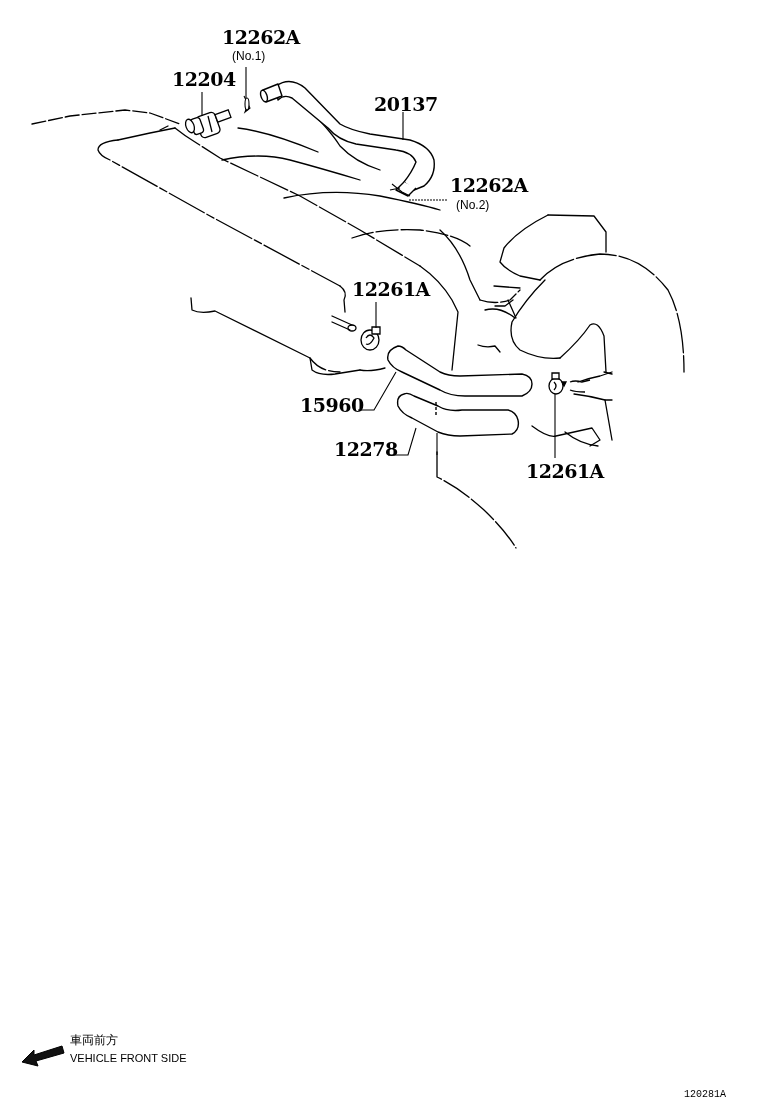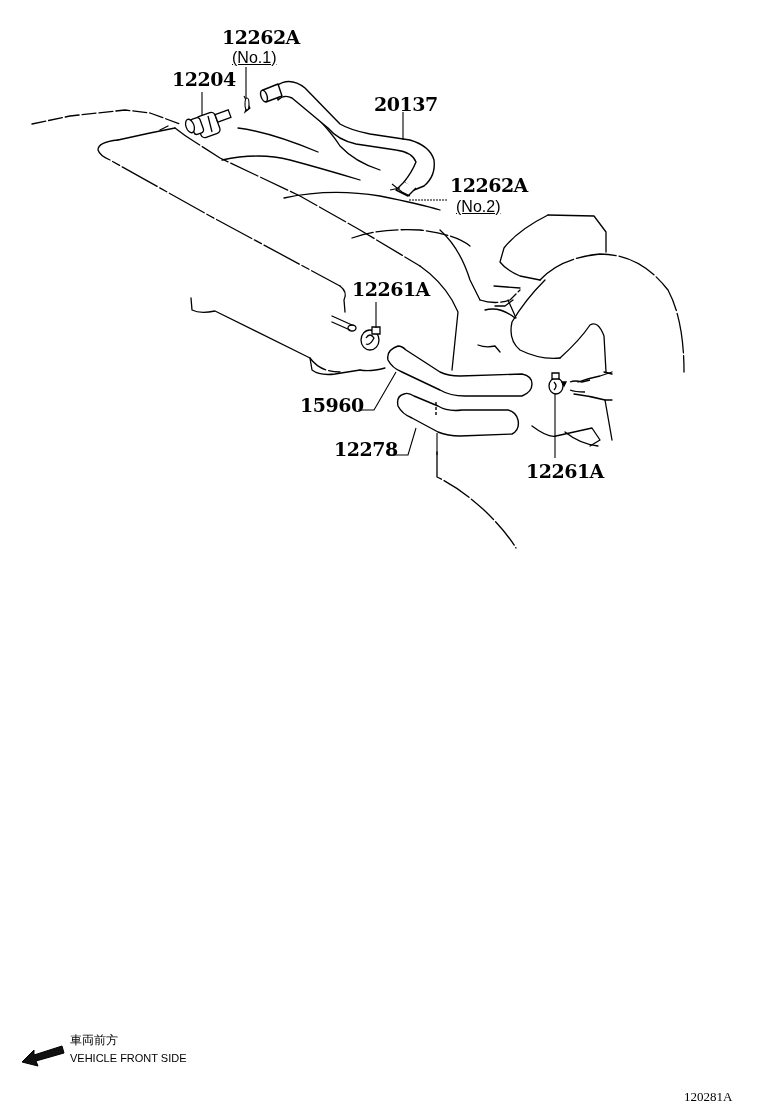--- a/index.html
+++ b/index.html
@@ -1,24 +1,24 @@
 <!DOCTYPE html>
 <html><head>
 <meta charset="utf-8">
 <style>
   html, body { margin: 0; padding: 0; background: #ffffff; }
   body { width: 760px; height: 1112px; position: relative; overflow: hidden; font-family: "Liberation Sans", sans-serif; color: #000; }
   #canvas { position: absolute; left: 0; top: 0; width: 760px; height: 1112px; padding-left: 36px; }
   .part-label { position: absolute; font-family: "DejaVu Serif", serif; font-weight: bold; font-size: 19px; letter-spacing: -0.5px; line-height: 1; color: #000; white-space: nowrap; }
-  .sub-label { position: absolute; font-family: "Liberation Sans", sans-serif; font-size: 16px; line-height: 1; color: #000; white-space: nowrap; text-decoration: underline; }
+  .sub-label { position: absolute; font-family: "Liberation Sans", sans-serif; font-size: 12px; line-height: 1; color: #000; white-space: nowrap; }
   .legend { position: absolute; left: 20px; top: 1032px; }
   .legend .jp { position: absolute; left: 50px; top: 0; font-family: "DejaVu Sans", sans-serif; font-size: 12px; white-space: nowrap; }
   .legend .en { position: absolute; left: 50px; top: 20px; font-family: "Liberation Sans", sans-serif; font-size: 11px; white-space: nowrap; }
   .legend svg { position: absolute; left: 0; top: 10px; }
-  .drawing-id { position: absolute; left: 684px; top: 1089px; font-family: Liberation Serif, serif; font-size: 13px; white-space: nowrap; }
+  .drawing-id { position: absolute; left: 684px; top: 1089px; font-family: Liberation Mono, monospace; font-size: 10px; white-space: nowrap; }
   svg path, svg line, svg circle, svg ellipse, svg rect, svg polyline { vector-effect: non-scaling-stroke; }
 </style>
 </head>
 <body>
 
 <div id="canvas">
   <svg width="760" height="1112" viewBox="0 0 760 1112" style="position:absolute;left:0;top:0;">
     <g fill="none" stroke="#000" stroke-width="1.3" stroke-linecap="round" stroke-linejoin="round">
 
       <path d="M32 124 L70 116 L125 110 L150 113 L180 124" stroke-dasharray="14 3"></path>

